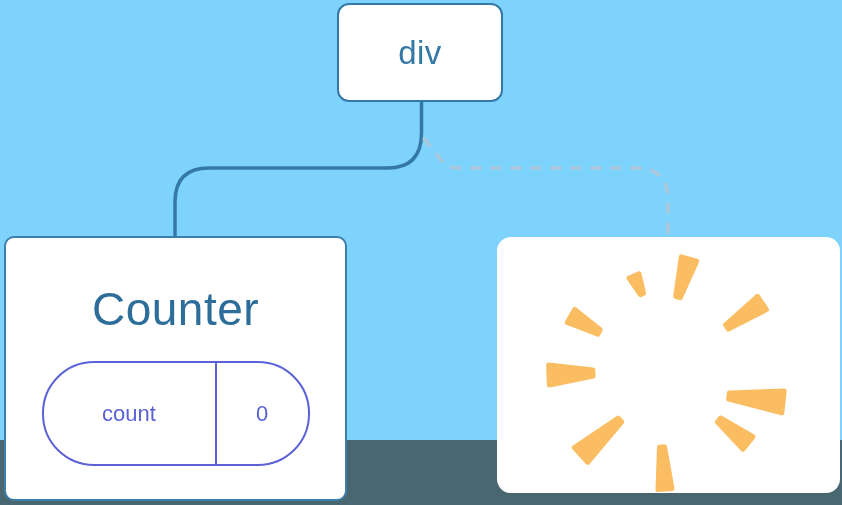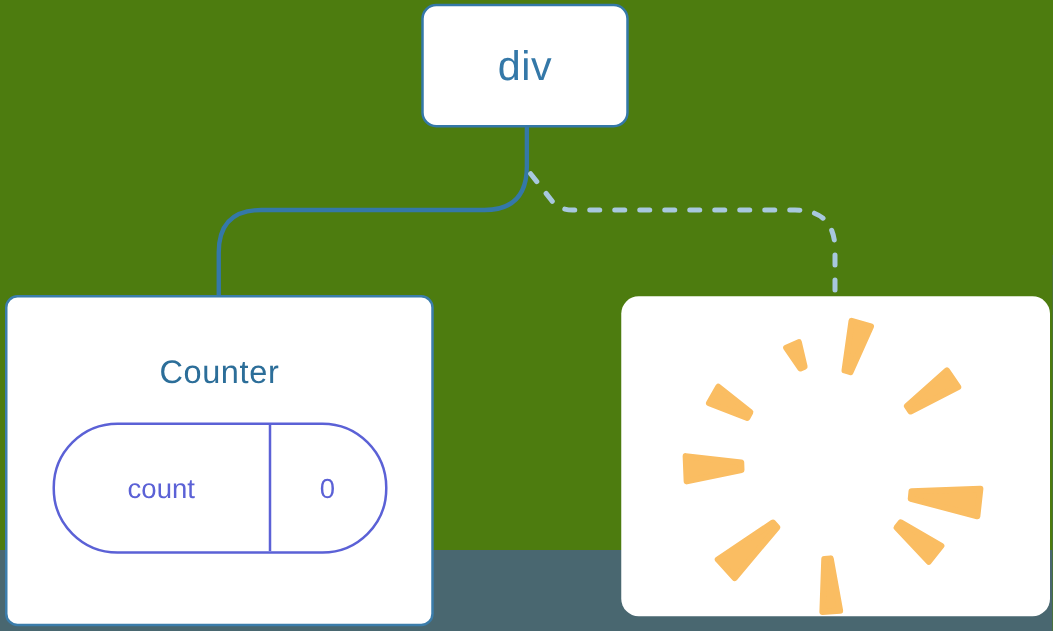--- a/index.html
+++ b/index.html
@@ -5,21 +5,21 @@
   html, body { margin: 0; padding: 0; }
   body {
     width: 842px; height: 505px;
     background: #496770;
     font-family: "Liberation Sans", sans-serif;
     overflow: hidden;
   }
   .canvas {
     position: relative;
     width: 842px; height: 440px;
-    background: #4d7c0f;
+    background: #7dd3fc;
   }
   .edges {
     position: absolute; left: 0; top: 0;
     width: 842px; height: 505px;
     pointer-events: none;
   }
   .edge-solid {
     fill: none; stroke: #3478a8; stroke-width: 3.5;
     stroke-linecap: round; stroke-linejoin: round;
   }
@@ -35,21 +35,21 @@
     display: flex; align-items: center; justify-content: center;
     color: #3478a8; font-size: 33px; letter-spacing: 0.5px;
   }
   .node-counter {
     left: 4px; top: 236px; width: 343px; height: 265px;
     border: 2px solid #3b7dab; border-radius: 10px;
     display: flex; flex-direction: column; align-items: center;
   }
   .counter-title {
     margin-top: 44px;
-    color: #2c6e99; font-size: 26px; font-weight: 500;
+    color: #2c6e99; font-size: 46px; font-weight: 500;
     letter-spacing: 0.5px;
   }
   .state-pill {
     margin-top: 25px;
     width: 264px; height: 101px;
     border: 2px solid #5b61d6; border-radius: 52px;
     display: flex; overflow: hidden;
     color: #5b61d6; font-size: 22px;
   }
   .state-key {

